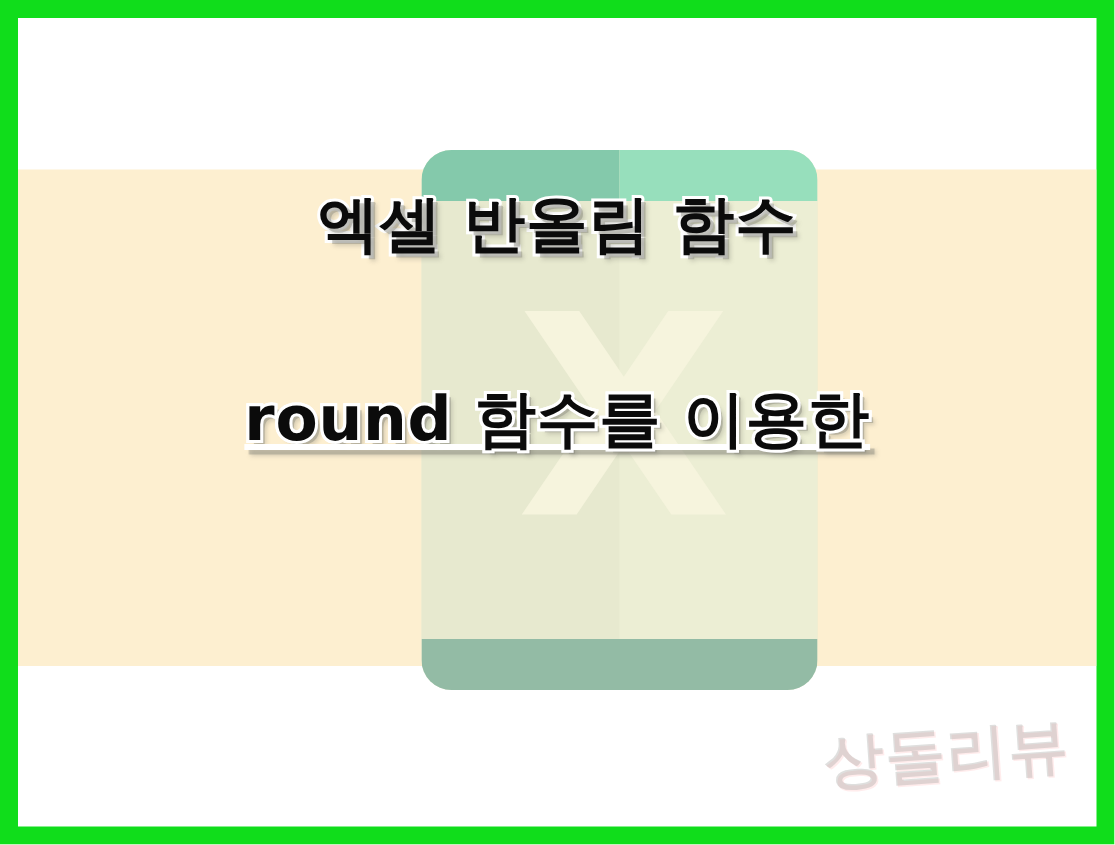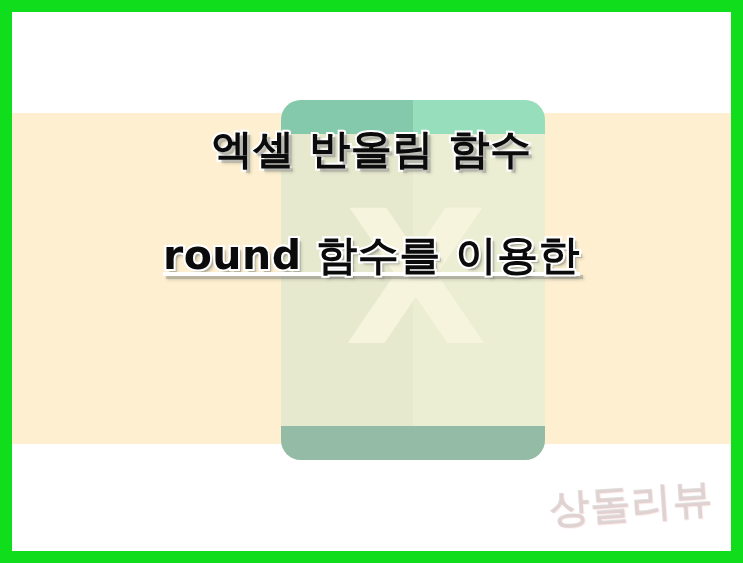--- a/index.html
+++ b/index.html
@@ -129,21 +129,21 @@
     line-height: 48px;
     color: #0b0b0b;
     letter-spacing: 0.5px;
     white-space: nowrap;
     -webkit-text-stroke: 4px #ffffff;
     paint-order: stroke fill;
     text-shadow:
       3px 3px 0 rgba(130,130,120,0.40),
       4px 4px 3px rgba(110,110,100,0.28);
   }
-  #headline-line-1 { margin-bottom: 58px; }
+  #headline-line-1 { margin-bottom: 82px; }
   #headline-line-2 { margin-bottom: 65px; text-decoration: underline; }
   #headline-line-3 { margin-bottom: 0; }
 
   
   #brand-watermark {
     position: absolute;
     right: 18px;
     bottom: 24px;
     z-index: 6;
     font-family: "DejaVu Sans", sans-serif;

